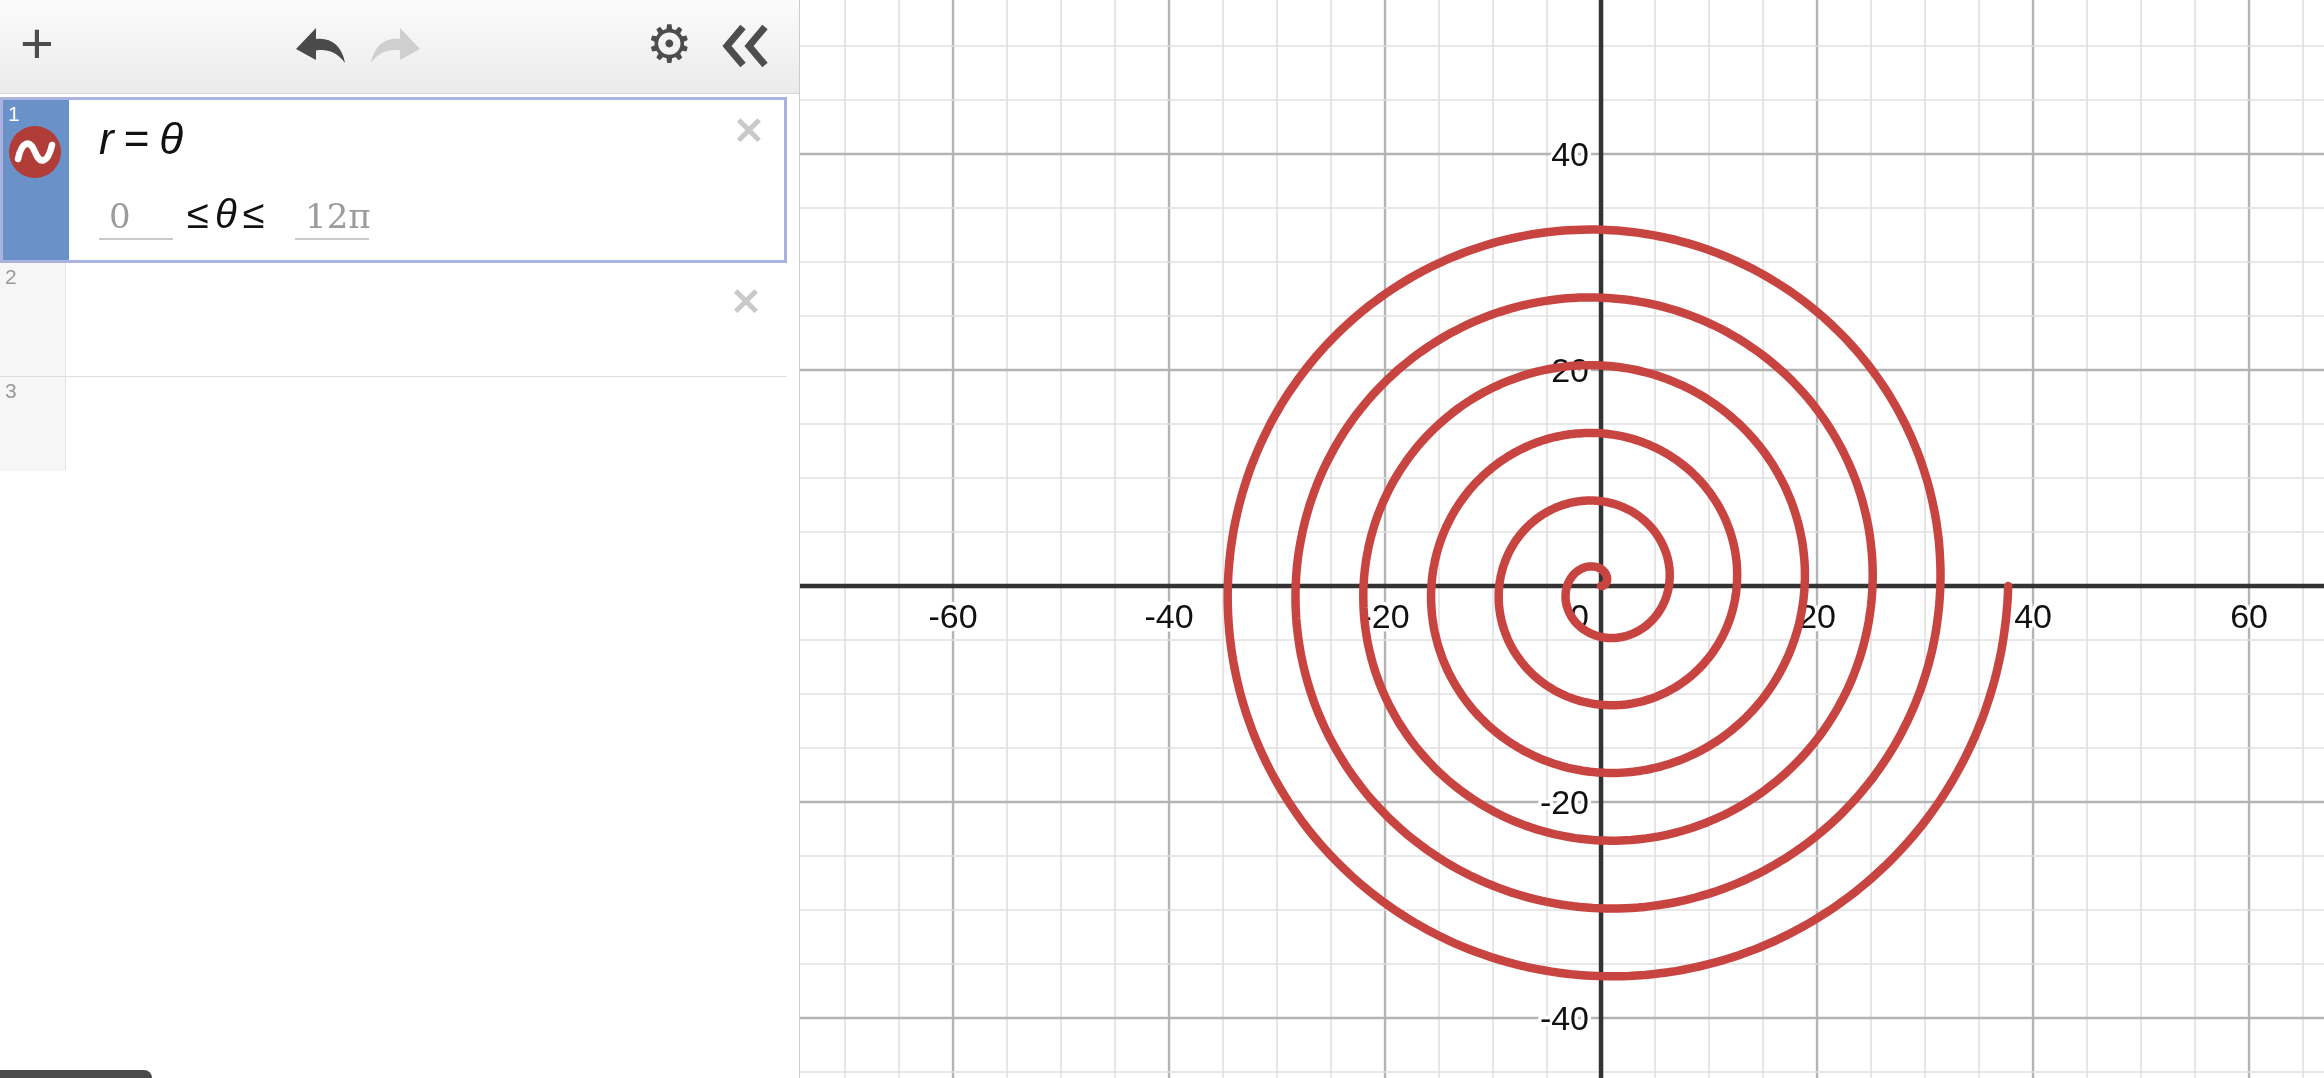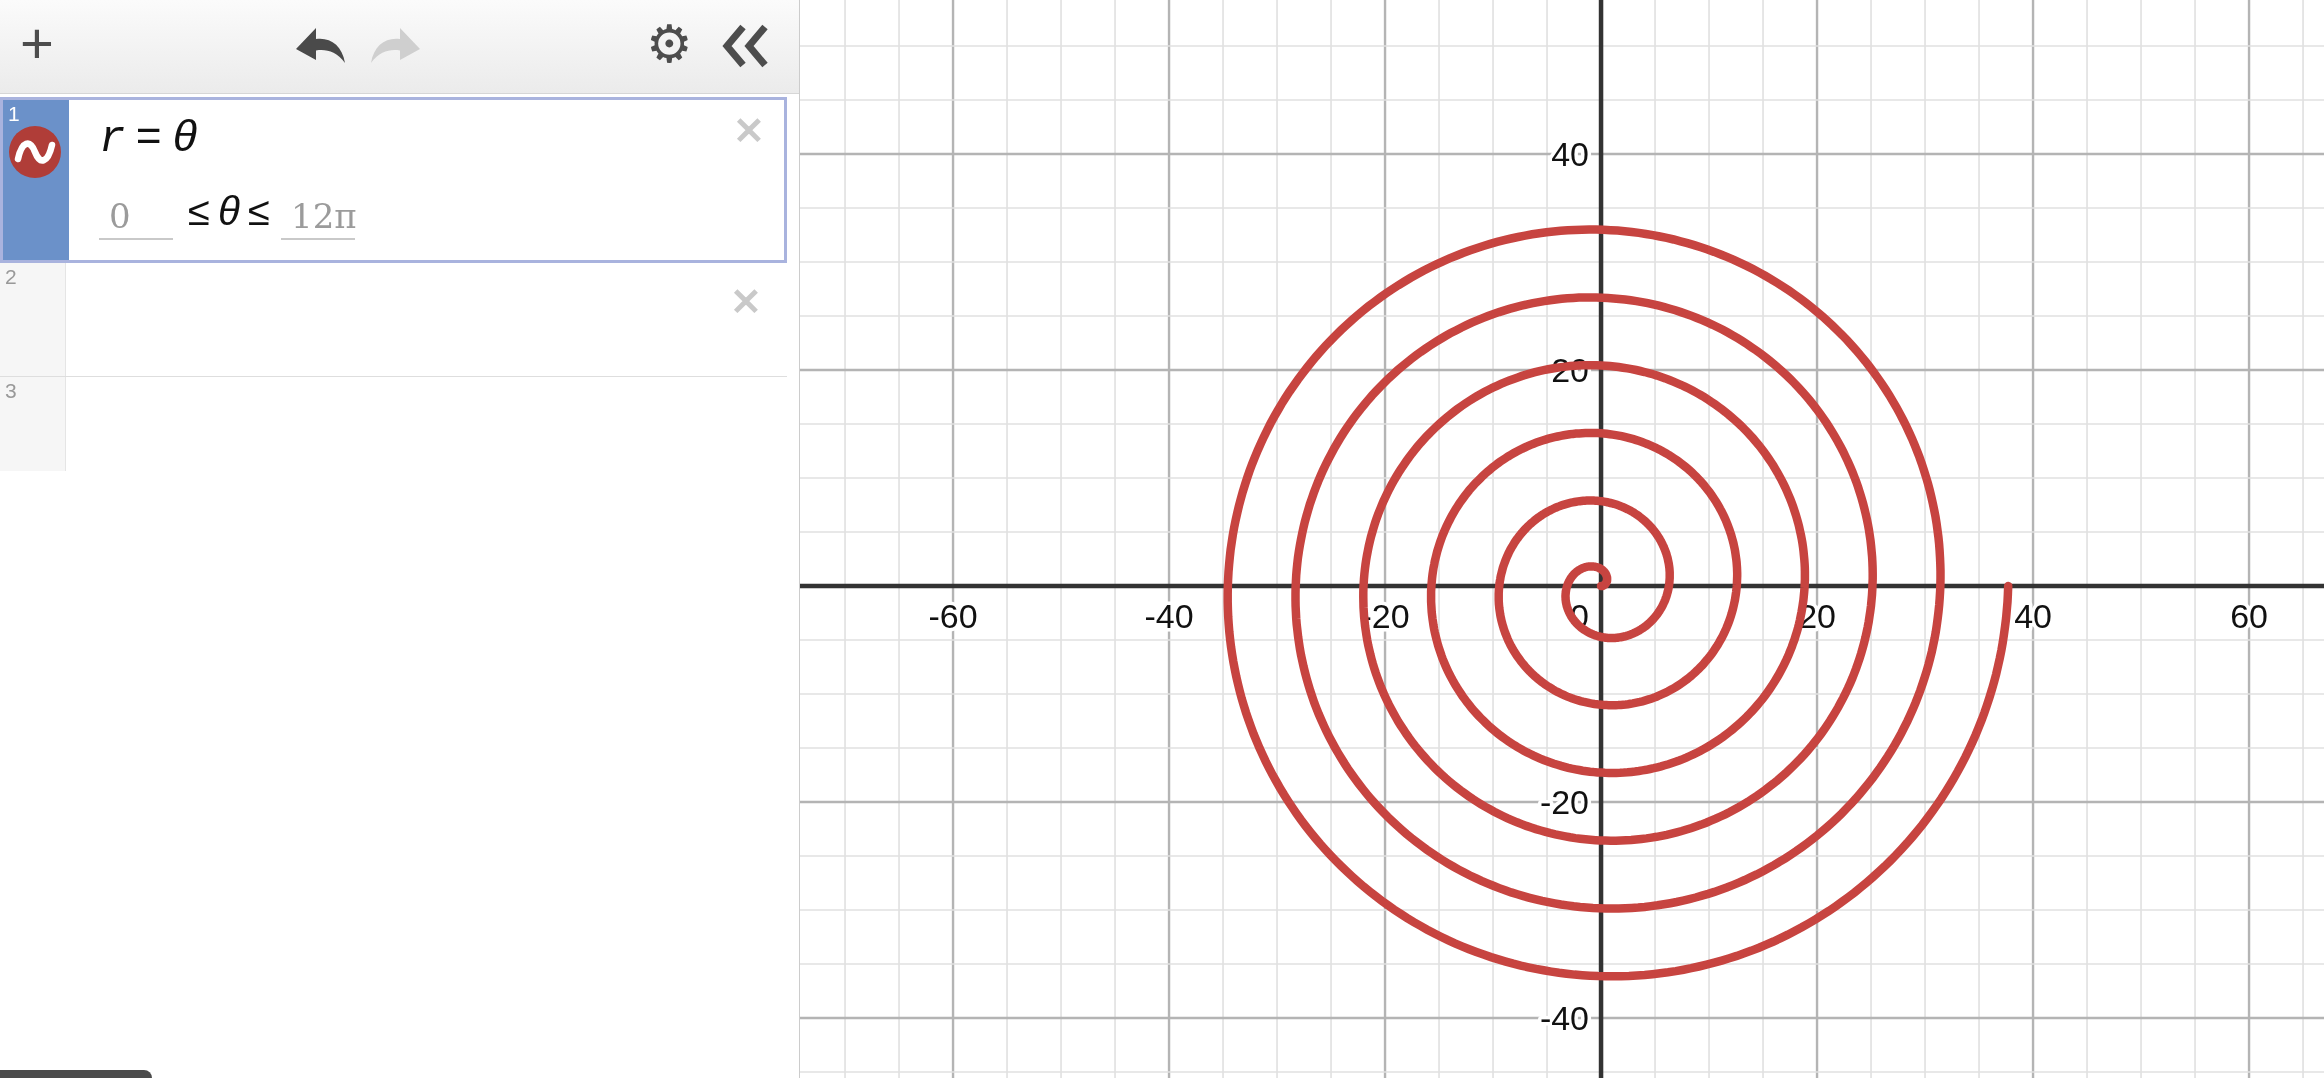--- a/index.html
+++ b/index.html
@@ -26,28 +26,28 @@
   #row-3{top:377px;height:94px;}
 
   .gutter{position:absolute;left:0;top:0;width:66px;height:100%;box-sizing:border-box;}
   .gutter.selected{background:#6b91c9;}
   .gutter.plain{background:#f6f6f6;border-right:1px solid #e5e5e5;}
   .row-num{position:absolute;left:5px;top:2px;font-size:21px;color:#999;}
   .row-num.selected{color:#fff;}
 
   .curve-icon{position:absolute;left:6px;top:26px;width:52px;height:52px;cursor:pointer;}
 
-  .math{font-family:Liberation Mono, monospace;color:#111;}
+  .math{font-family:Liberation Sans, sans-serif;color:#111;}
   .it{font-style:italic;}
   #equation-line{position:absolute;left:96px;top:14px;font-size:44px;}
   #equation-line span{margin-right:10px;}
 
   .domain-input{position:absolute;top:96px;height:44px;border-bottom:2px solid #c9c9c9;font-family:"DejaVu Serif",serif;font-size:34px;color:#9b9b9b;box-sizing:border-box;padding-left:10px;cursor:text;}
   #domain-min{left:96px;width:74px;}
-  #domain-max{left:278px;width:74px;}
+  #domain-max{left:292px;width:74px;}
   #domain-rel{position:absolute;left:184px;top:92px;font-size:40px;}
   #domain-rel span{margin-right:6px;}
 
   .close-btn{position:absolute;left:730px;font-size:38px;line-height:38px;color:#c9c9c9;font-weight:bold;cursor:pointer;}
   #row-1 .close-btn{top:12px;}
   #row-2 .close-btn{top:20px;}
 
   #keyboard-tab{position:absolute;left:0;top:1070px;width:152px;height:8px;background:#4b4b4b;border-top-right-radius:8px;}
 </style>
 </head>

